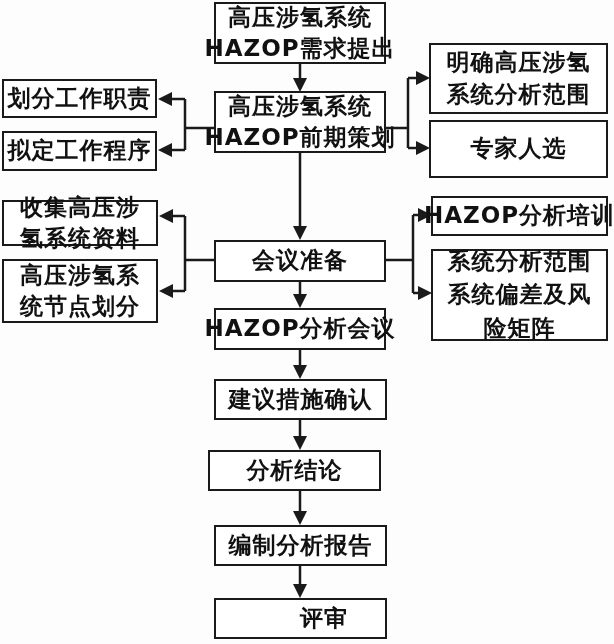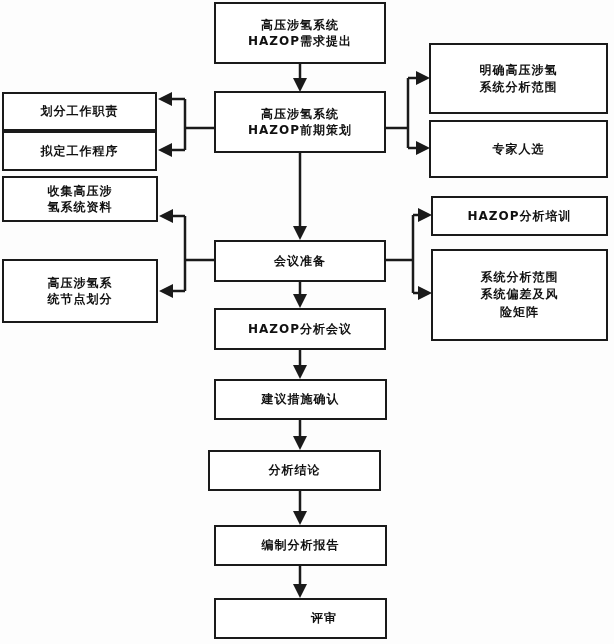--- a/index.html
+++ b/index.html
@@ -20,38 +20,38 @@
   .node{
     position:absolute;
     box-sizing:border-box;
     border:2px solid var(--line);
     background:var(--box_bg);
     color:var(--text);
     display:flex;flex-direction:column;
     align-items:center;justify-content:center;
     text-align:center;
     font-weight:bold;
-    font-size:12px;
+    font-size:23px;
     line-height:1.35;
     letter-spacing:1px;
     white-space:nowrap;
   }
   
   .n-requirement {left:214px;top:2px;  width:172px;height:62px;}
   .n-planning    {left:214px;top:91px; width:172px;height:62px;}
   .n-prep        {left:214px;top:240px;width:172px;height:42px;}
   .n-hazopmeet   {left:214px;top:308px;width:172px;height:42px;}
   .n-measures    {left:214px;top:379px;width:173px;height:41px;}
   .n-conclusion  {left:208px;top:450px;width:173px;height:41px;}
   .n-report      {left:214px;top:525px;width:173px;height:41px;}
   .n-review      {left:214px;top:598px;width:173px;height:41px;padding-left:47px;}
   
-  .n-duty        {left:2px;top:92px; width:155px;height:39px;}
+  .n-duty        {left:2px;top:79px; width:155px;height:39px;}
   .n-procedure   {left:2px;top:131px;width:155px;height:40px;}
-  .n-collect     {left:2px;top:176px;width:156px;height:46px;}
+  .n-collect     {left:2px;top:200px;width:156px;height:46px;}
   .n-nodediv     {left:2px;top:259px;width:156px;height:64px;}
   
   .n-scope       {left:429px;top:43px; width:179px;height:71px;}
   .n-leader      {left:429px;top:120px;width:179px;height:58px;}
   .n-training    {left:431px;top:196px;width:177px;height:40px;}
   .n-deviation   {left:431px;top:249px;width:177px;height:92px;line-height:1.45;}
 </style>
 </head>
 <body>
 

